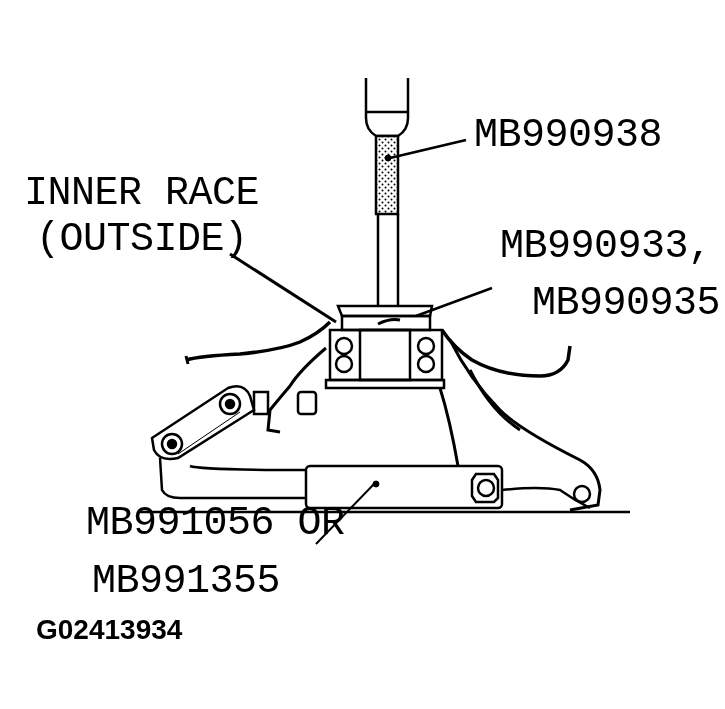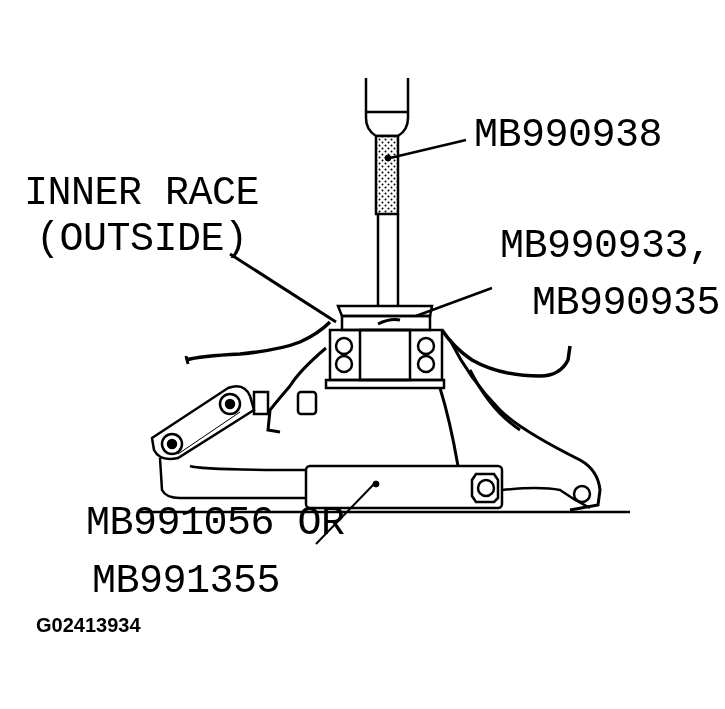--- a/index.html
+++ b/index.html
@@ -28,21 +28,21 @@
       font-size: 40px;
       line-height: 40px;
       color: #000000;
       white-space: nowrap;
       letter-spacing: -0.5px;
     }
     .fig-id {
       position: absolute;
       font-family: "Liberation Sans", sans-serif;
       font-weight: bold;
-      font-size: 20px;
+      font-size: 28px;
       color: #000;
       white-space: nowrap;
     }
   </style>
 </head>
 <body>
 
 <svg id="diagram-svg" viewBox="0 0 725 709" xmlns="http://www.w3.org/2000/svg">
   <defs>
     <pattern id="knurl" width="6" height="6" patternUnits="userSpaceOnUse">

